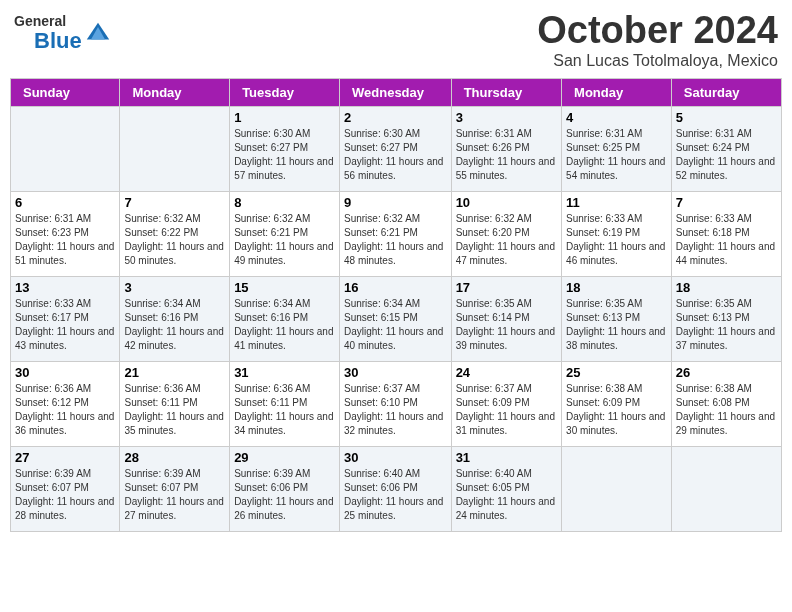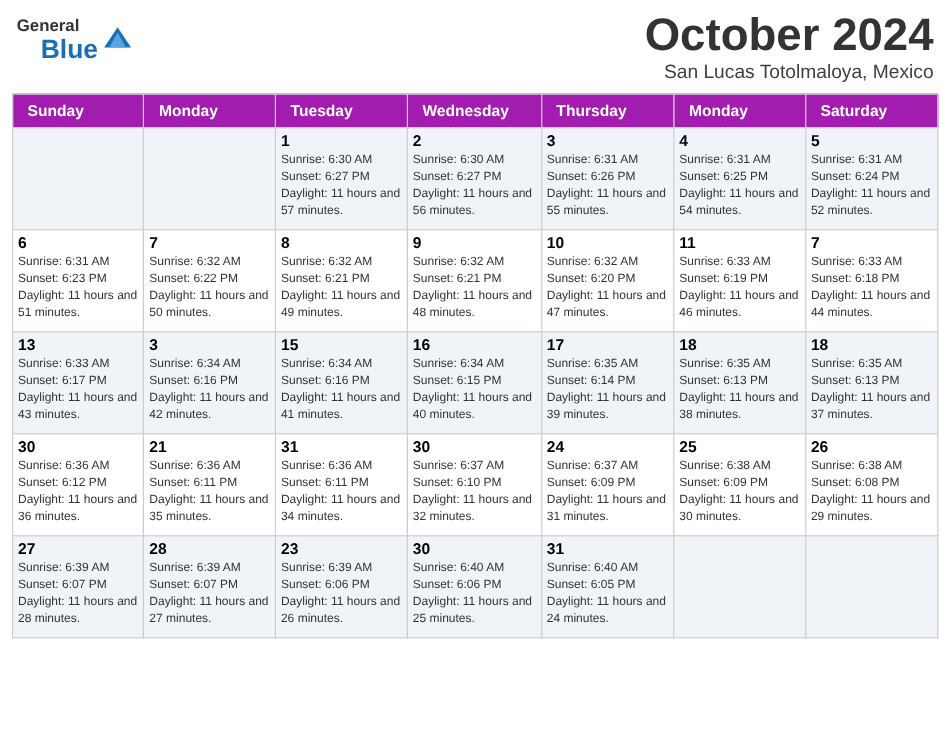--- a/index.html
+++ b/index.html
@@ -301,21 +301,21 @@
 Sunset: 6:07 PM
 Daylight: 11 hours and 28 minutes.</div>
         </td>
         <td>
           <span class="day-number">28</span>
           <div class="day-info" style="white-space: pre-line;">Sunrise: 6:39 AM
 Sunset: 6:07 PM
 Daylight: 11 hours and 27 minutes.</div>
         </td>
         <td>
-          <span class="day-number">23</span>
+          <span class="day-number">29</span>
           <div class="day-info" style="white-space: pre-line;">Sunrise: 6:39 AM
 Sunset: 6:06 PM
 Daylight: 11 hours and 26 minutes.</div>
         </td>
         <td>
           <span class="day-number">30</span>
           <div class="day-info" style="white-space: pre-line;">Sunrise: 6:40 AM
 Sunset: 6:06 PM
 Daylight: 11 hours and 25 minutes.</div>
         </td>

